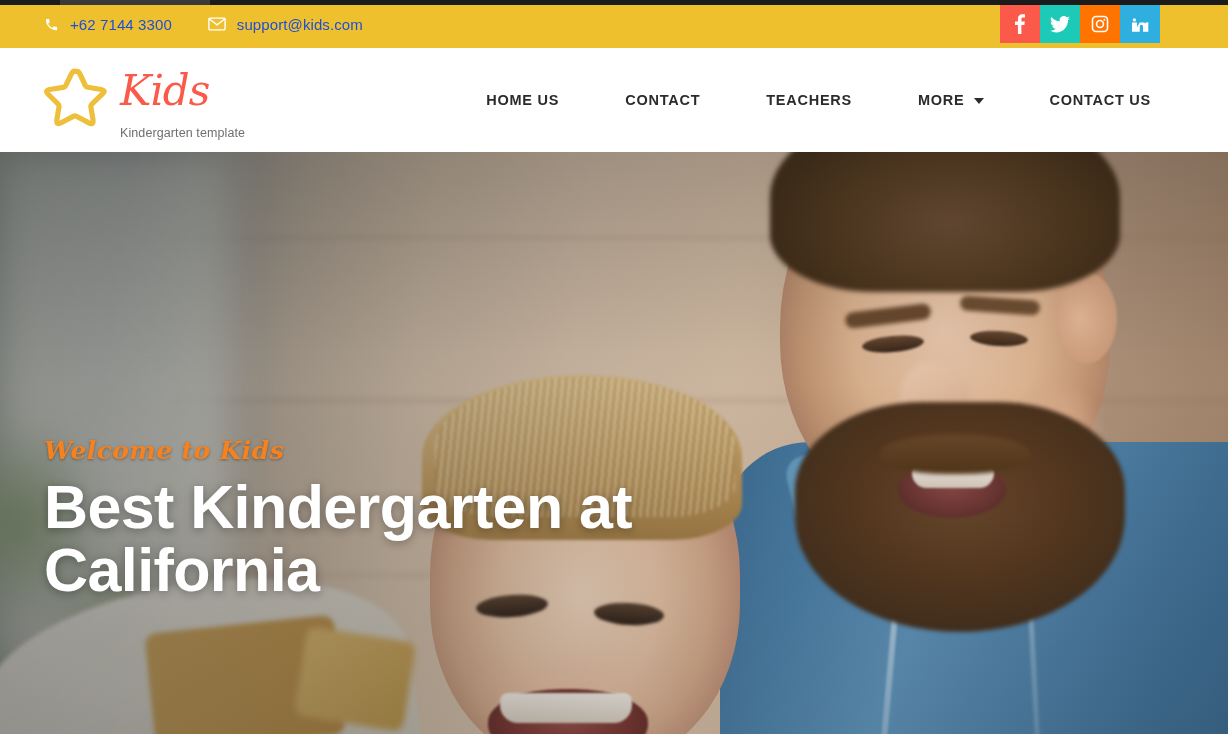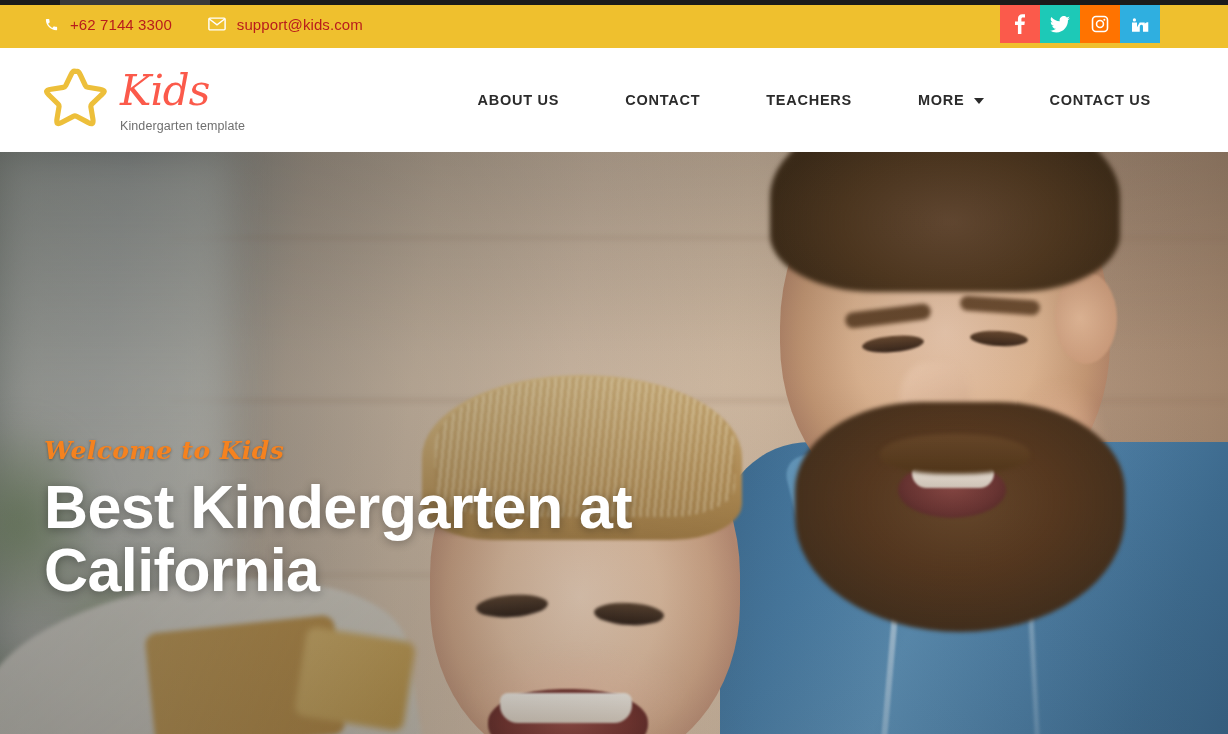--- a/index.html
+++ b/index.html
@@ -24,21 +24,21 @@
   .topbar {
     position:absolute; top:0; left:0; width:1228px; height:48px;
     background:#EFC02E; z-index:10;
   }
   .topbar-inner {
     position:absolute; left:44px; top:0; height:48px;
     display:flex; align-items:center; gap:36px;
   }
   .contact-item {
     display:flex; align-items:center; gap:11px;
-    color:#b91c1c; font-size:15px; letter-spacing:.1px;
+    color:#1d4ed8; font-size:15px; letter-spacing:.1px;
   }
   .contact-item .glyph { display:flex; align-items:center; }
   .contact-item .txt { line-height:1; padding-top:1px; }
 
   .social-wrap {
     position:absolute; right:68px; top:5px;
     display:flex; height:38px;
   }
   .social-box {
     width:40px; height:38px;
@@ -60,21 +60,21 @@
   .logo-star { width:66px; height:62px; margin-top:4px; }
   .logo-text { padding-top:10px; }
   .logo-name {
     font-family:"DejaVu Serif", serif;
     font-style:italic; font-weight:normal;
     font-size:42px; line-height:.92;
     color:#FB5A4B; letter-spacing:-1px;
   }
   .logo-sub {
     font-size:12.5px; color:#6f6f6f;
-    margin-top:8px; letter-spacing:.1px;
+    margin-top:15px; letter-spacing:.1px;
   }
 
   .nav {
     position:absolute; right:44px; top:0; height:104px;
     display:flex; align-items:center; gap:0;
   }
   .nav-item {
     font-size:14.5px; font-weight:bold; color:#2b2b2b;
     letter-spacing:.75px; padding:0 33px; cursor:pointer;
     display:flex; align-items:center; gap:9px; white-space:nowrap;
@@ -427,21 +427,21 @@
       <path d="M33 5.5 C34.5 5 35.4 6.8 36.6 9.4 L41.4 19.6 C41.9 20.7 42.5 21.1 43.8 21.3 L55.8 23.2 C58.6 23.6 60.4 24.1 60.2 25.6 C60 26.9 58.4 27.9 56.4 29.8 L47.8 38.2 C46.9 39.1 46.7 39.8 46.9 41.1 L48.9 53.1 C49.3 55.7 49.1 57.3 47.8 57.7 C46.6 58.1 45.2 57.1 43 55.9 L32.4 50.3 C31.2 49.7 30.5 49.7 29.3 50.3 L18.5 56 C16.2 57.2 14.9 58.1 13.7 57.5 C12.6 57 12.6 55.4 13 52.8 L15 40.9 C15.2 39.6 15 38.9 14.1 38 L5.4 29.5 C3.5 27.6 2.2 26.5 2.6 25.2 C3 24 4.6 23.7 7.2 23.3 L19.2 21.4 C20.5 21.2 21.1 20.8 21.7 19.6 L26.8 9.2 C28 6.7 29 5 30.4 5.2 Z" fill="none" stroke="#EDBF3A" stroke-width="5.2" stroke-linejoin="round" stroke-linecap="round"></path>
     </svg>
     <div class="logo-text">
       <div class="logo-name">Kids</div>
       <div class="logo-sub">Kindergarten template</div>
     </div>
   </div>
 
   <div class="nav">
     <div class="nav-item">
-      <span>ABOUT US</span>
+      <span>HOME US</span>
     </div>
     <div class="nav-item">
       <span>CONTACT</span>
     </div>
     <div class="nav-item">
       <span>TEACHERS</span>
     </div>
     <div class="nav-item">
       <span>MORE</span>
       <span class="caret"></span>

